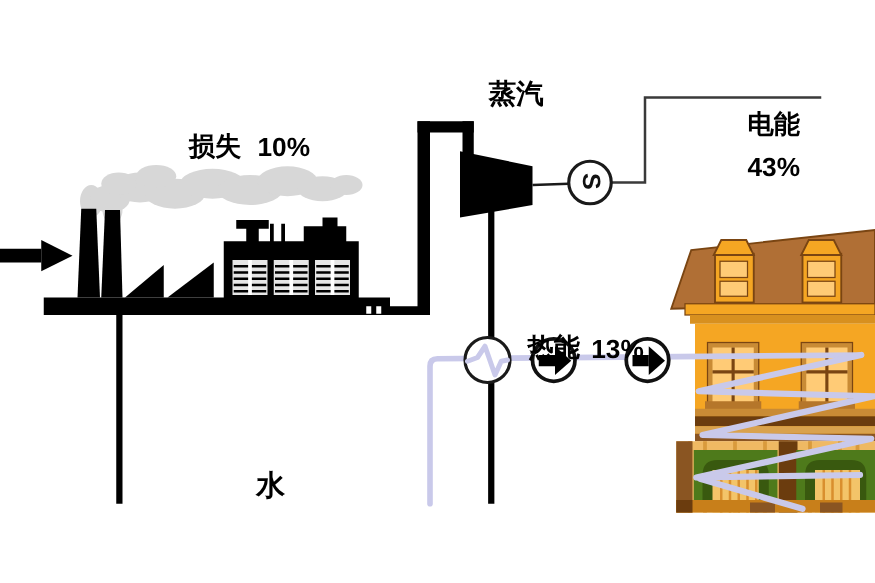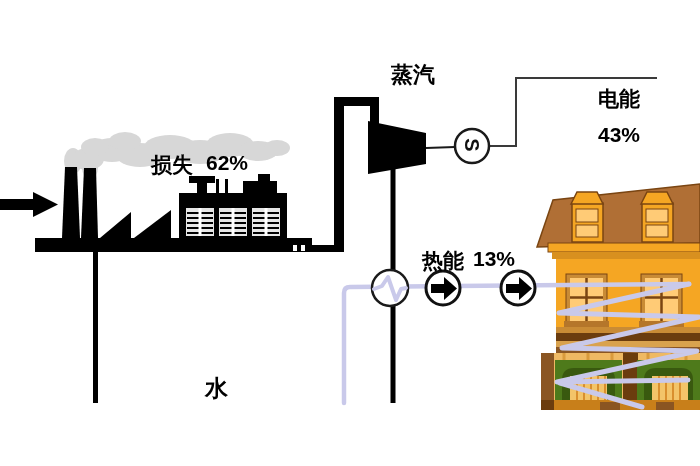--- a/index.html
+++ b/index.html
@@ -10,27 +10,27 @@
     overflow:hidden;
     font-family:"Liberation Sans","DejaVu Sans",sans-serif;
   }
   .canvas svg{position:absolute;left:0;top:0;}
   .lbl{
     position:absolute;
     color:#000;
     font-weight:bold;
     white-space:nowrap;
     display:flex;
-    align-items:flex-start;
+    align-items:flex-end;
   }
-  .lbl-loss{left:151px;top:103px;font-size:21px;gap:13px;margin-top:48px;}
+  .lbl-loss{left:151px;top:103px;font-size:21px;gap:13px;}
   .lbl-steam{left:391px;top:60px;font-size:22px;}
   .lbl-turbine{left:440px;top:92px;font-size:22px;}
   .lbl-electric{left:598px;top:85px;font-size:21px;gap:10px;flex-direction:column;}
-  .lbl-heat{left:422px;top:247px;font-size:21px;gap:9px;}
+  .lbl-heat{left:422px;top:264px;font-size:21px;gap:9px;}
   .lbl-water{left:205px;top:373px;font-size:23px;}
   .gen-symbol{
     position:absolute;left:455px;top:128px;width:34px;height:34px;
     line-height:34px;text-align:center;
     font-size:20px;font-weight:bold;color:#111;
     transform:rotate(90deg);
   }
 </style>
 </head>
 <body>
@@ -191,21 +191,21 @@
       <circle cx="518" cy="288" r="17" fill="#ffffff" stroke="#111111" stroke-width="3"></circle>
       <rect x="506" y="284" width="13" height="9" style="fill:var(--ink)"></rect>
       <polygon points="519,277 519,300 532,288.5" style="fill:var(--ink)"></polygon>
     </g>
 
     <circle cx="472" cy="146" r="17" fill="#ffffff" stroke="#1a1a1a" stroke-width="2.5"></circle>
   </svg>
 
   <div class="lbl lbl-loss">
     <span>损失</span>
-    <span>62%</span>
+    <span>10%</span>
   </div>
 
   <div class="lbl lbl-steam">
     <span>蒸汽</span>
   </div>
 
 
   <div class="lbl lbl-electric">
     <span>电能</span>
     <span>43%</span>

